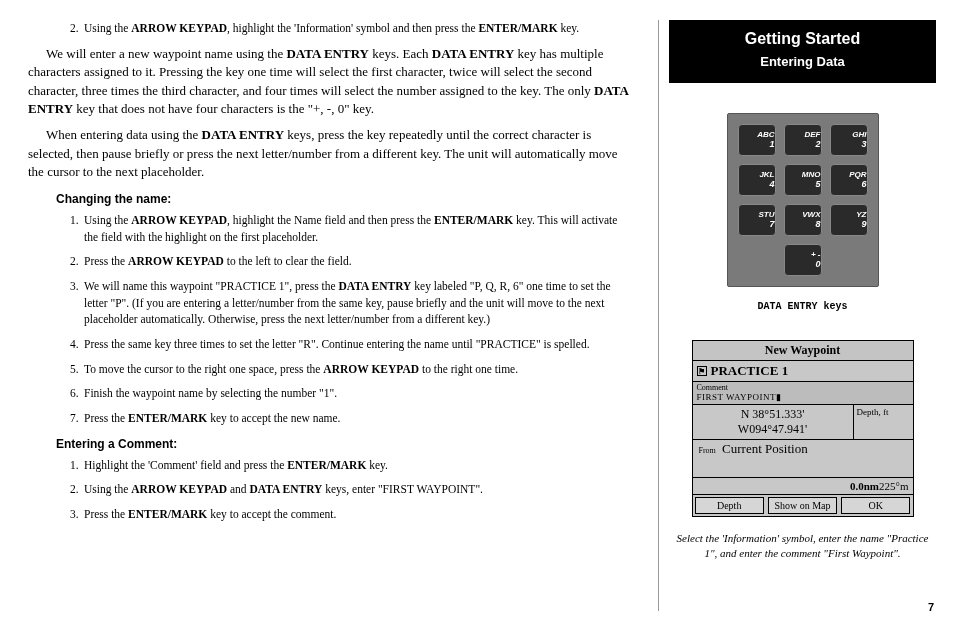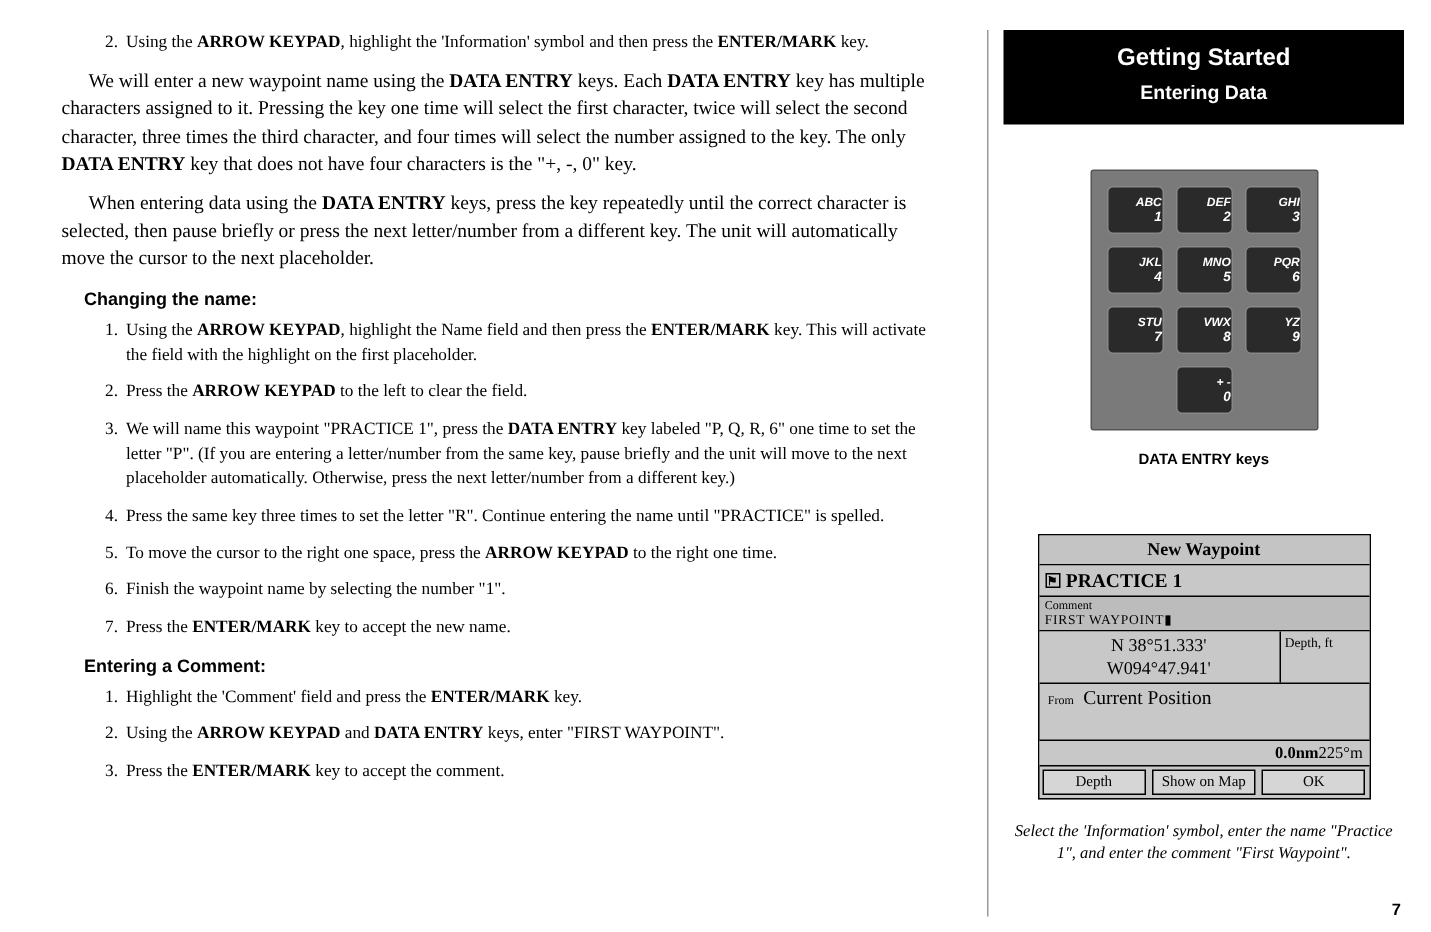--- a/index.html
+++ b/index.html
@@ -10,31 +10,31 @@
   .right-col { flex: 1; display: flex; flex-direction: column; align-items: center; }
 
   .header-box { background: #000; color: #fff; text-align: center; width: 100%; padding: 10px 0 14px; margin-bottom: 30px; }
   .header-box .h1 { font-family: Arial, Helvetica, sans-serif; font-weight: bold; font-size: 16px; }
   .header-box .h2 { font-family: Arial, Helvetica, sans-serif; font-weight: bold; font-size: 13px; margin-top: 6px; }
 
   .step-item { font-family: Liberation Serif, serif; font-size: 11.5px; line-height: 1.45; margin: 0 0 8px 42px; text-indent: -14px; padding-left: 14px; }
   .step-item .num { display: inline-block; width: 14px; text-indent: 0; }
   .bold { font-weight: bold; }
 
-  .para { font-family: Georgia, 'Times New Roman', serif; font-size: 13px; line-height: 1.42; margin: 6px 0 8px 13px; text-indent: 18px; }
+  .para { font-family: Georgia, 'Times New Roman', serif; font-size: 13px; line-height: 1.42; margin: 6px 0 8px 0; text-indent: 18px; }
 
   .subhead { font-family: Arial, Helvetica, sans-serif; font-weight: bold; font-size: 12px; margin: 10px 0 6px 28px; }
 
   .keypad-wrap { display: flex; flex-direction: column; align-items: center; }
   .keypad { background: #7a7a7a; border: 1px solid #555; padding: 10px; border-radius: 2px; display: grid; grid-template-columns: repeat(3, 38px); grid-gap: 8px; }
   .key { background: #2a2a2a; color: #fff; border-radius: 4px; height: 32px; display: flex; flex-direction: column; align-items: flex-end; justify-content: center; font-family: Arial, Helvetica, sans-serif; font-size: 8px; line-height: 1; border: 1px solid #888; }
   .key .kl { font-style: italic; font-size: 8px; font-weight: bold; }
   .key .kn { font-style: italic; font-size: 9px; margin-top: 1px; font-weight: bold; }
   .key.full { grid-column: 2; }
-  .keypad-caption { font-family: Liberation Sans, sans-serif; font-weight: bold; font-size: 10px; margin: 14px 0 44px; text-align: left; }
+  .keypad-caption { font-family: Liberation Mono, monospace; font-weight: bold; font-size: 10px; margin: 14px 0 28px; text-align: left; }
 
   .wp-box { width: 222px; border: 1px solid #000; font-family: 'Times New Roman', serif; background: #c8c8c8; }
   .wp-title { text-align: center; font-weight: bold; font-size: 12px; padding: 2px 0; border-bottom: 1px solid #000; background: #c4c4c4; }
   .wp-row { border-bottom: 1px solid #000; display: flex; align-items: center; font-size: 11px; background: #c8c8c8; }
   .wp-name { padding: 2px 4px; font-weight: bold; font-size: 13px; display:flex; align-items:center; gap:4px; }
   .wp-flag { display:inline-block; width:10px; height:10px; border:1px solid #000; font-size:8px; text-align:center; line-height:9px; }
   .wp-comment-lbl { font-size: 8px; padding: 1px 4px 0; background:#bcbcbc; }
   .wp-comment-val { font-size: 9px; padding: 0 4px 2px; letter-spacing: .5px; background:#bcbcbc; }
   .wp-comment-val::after { content: "▮"; font-size:9px; }
   .wp-coord { flex: 1; text-align: center; font-size: 12px; padding: 2px; line-height:1.25; }

